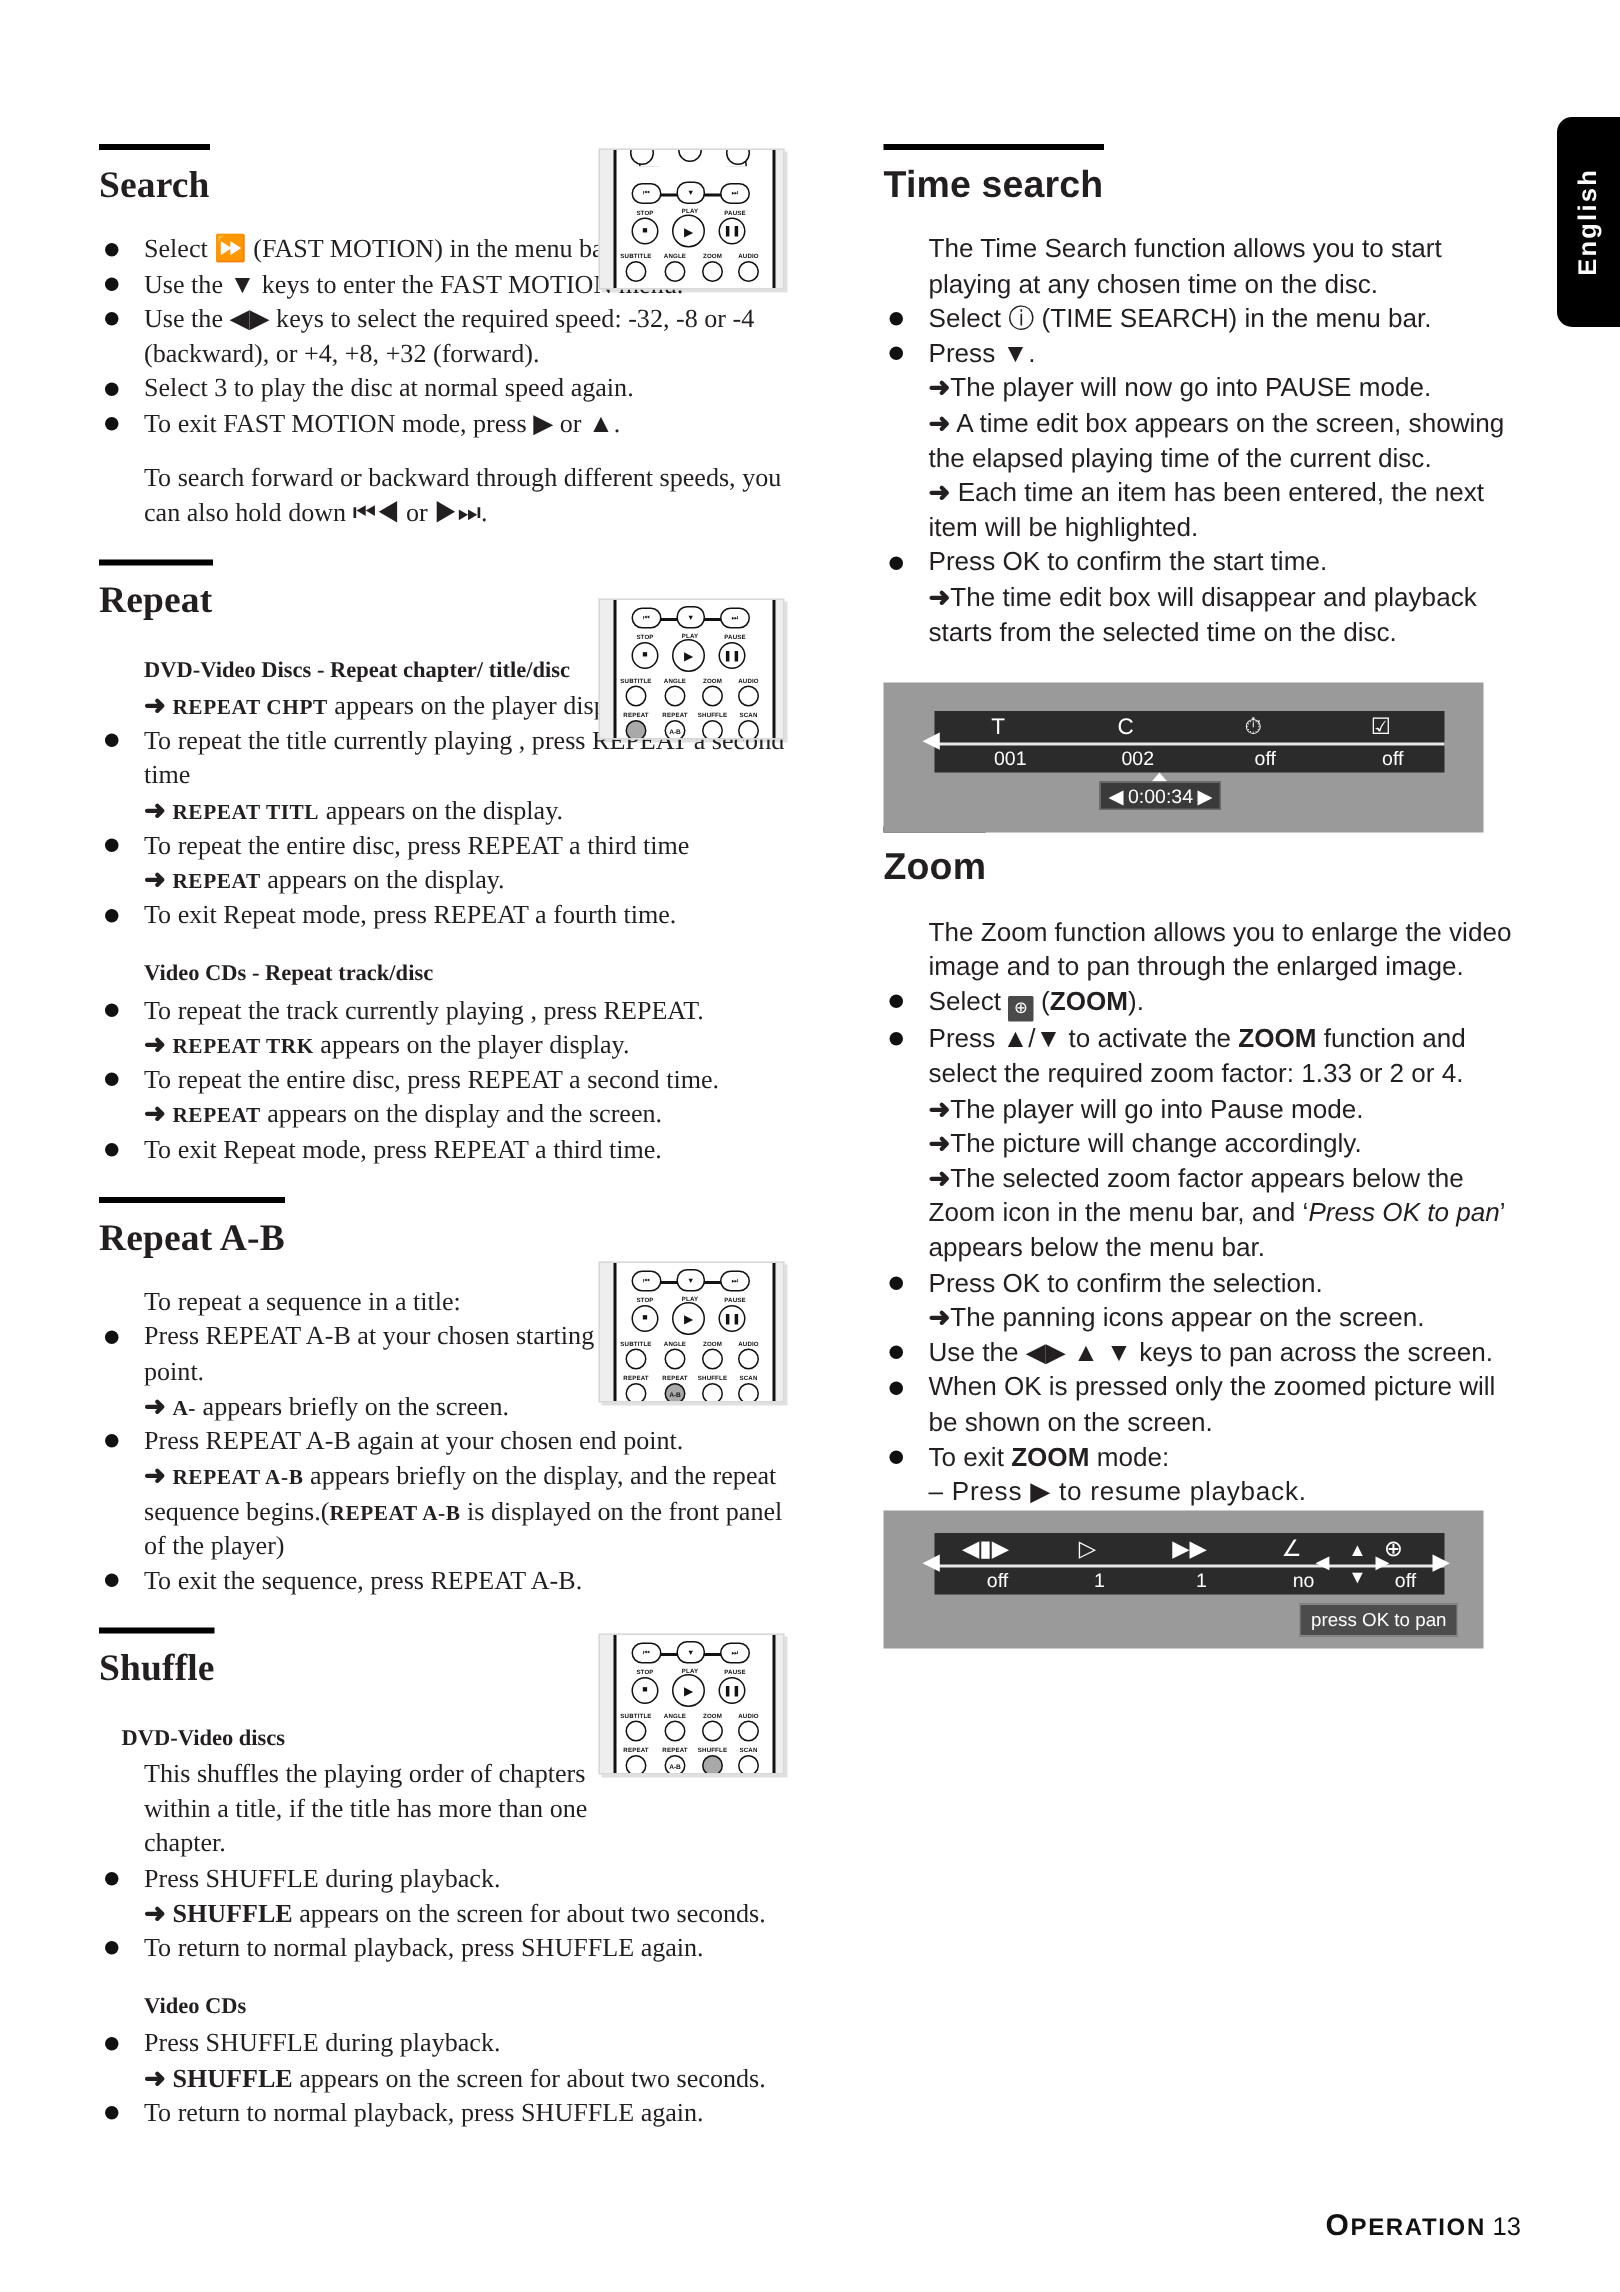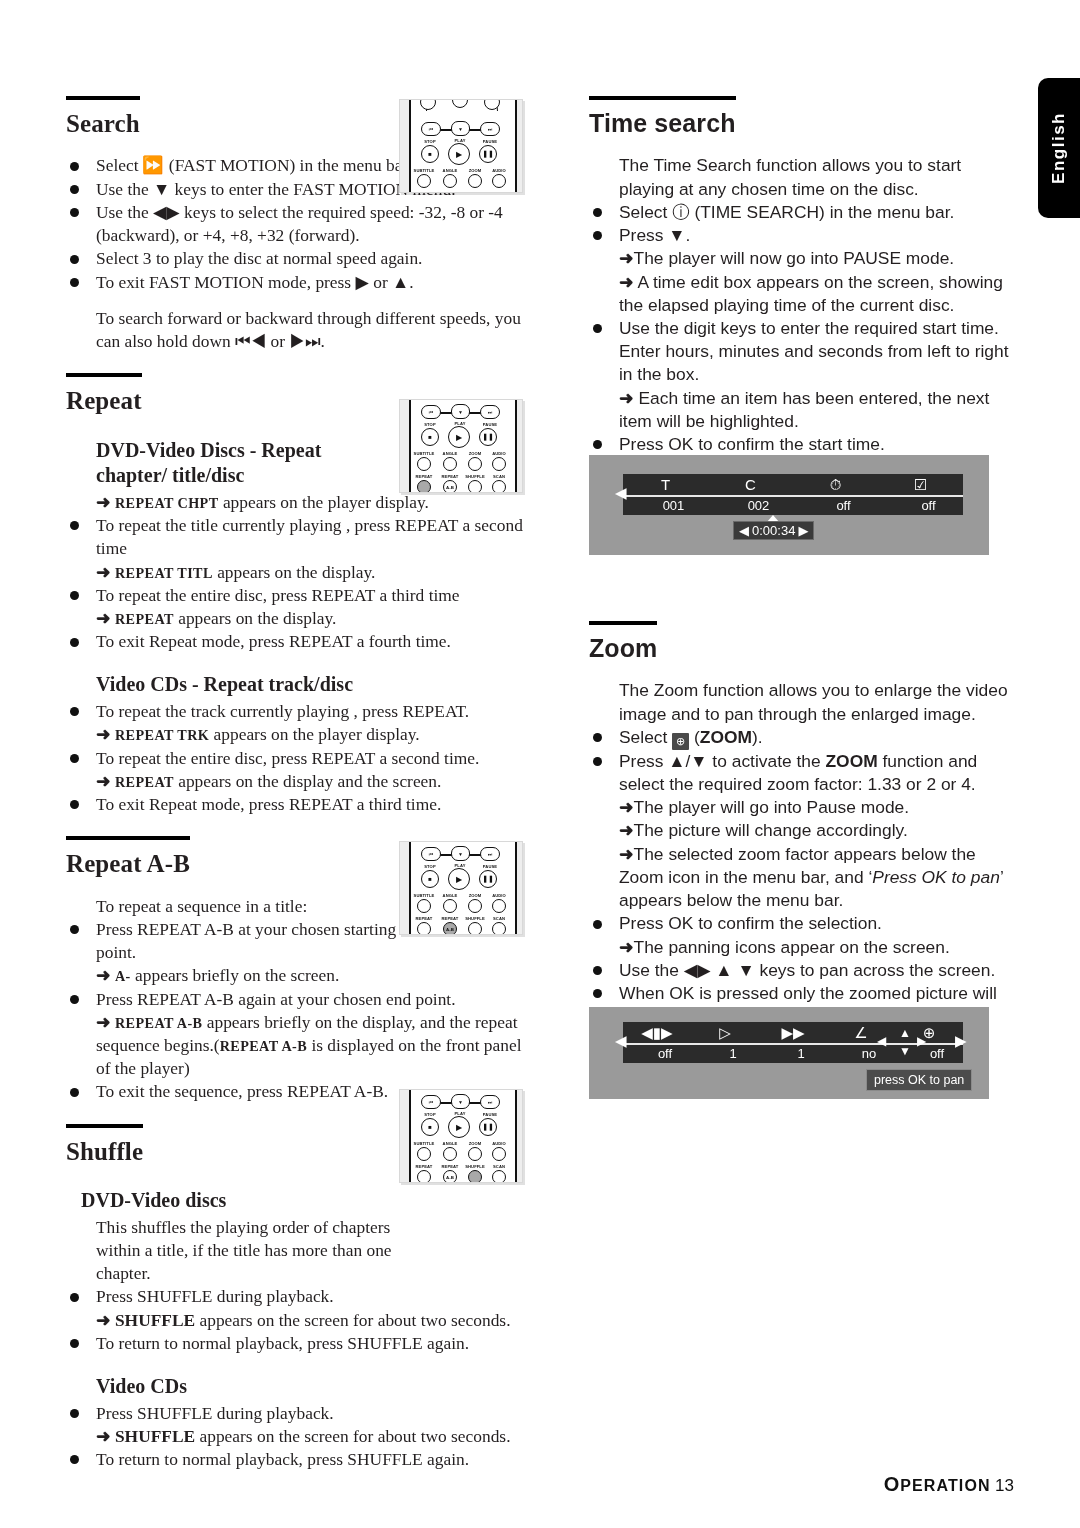--- a/index.html
+++ b/index.html
@@ -33,21 +33,21 @@
   .col-left{left:66px;width:470px;font-family:Liberation Serif, serif;}
   .col-right{left:589px;width:425px;}
 
   
   h2.sec{
     font-size:25px;font-weight:bold;margin:0 0 14px 0;
     padding-top:7px;display:inline-block;letter-spacing:.1px;
     border-top:4px solid #000;
   }
   h3.sub{
-    font-size:20px;font-weight:bold;margin:6px 0 2px 0;line-height:1.28;
+    font-size:15px;font-weight:bold;margin:6px 0 2px 0;line-height:1.28;
   }
 
   
   .txt{font-size:17.4px;line-height:1.335;color:#231f20;}
   p.plain{margin:0 0 0 30px;}
   .li{position:relative;padding-left:30px;margin:0;}
   .li .bul{
     position:absolute;left:4px;top:.42em;
     width:9px;height:9px;border-radius:50%;background:#111;
   }
@@ -219,21 +219,20 @@
 
   <div class="col col-right txt">
 
     
     <h2 class="sec">Time search</h2>
     <p class="plain">The Time Search function allows you to start playing at any chosen time on the disc.</p>
     <div class="li"><span class="bul"></span><span>Select ⓘ (TIME SEARCH) in the menu bar.</span></div>
     <div class="li"><span class="bul"></span><span>Press ▼.</span></div>
     <p class="sub-arrow"><span class="arrow">➜</span><span>The player will now go into PAUSE mode.</span></p>
     <p class="sub-arrow"><span class="arrow">➜</span> <span>A time edit box appears on the screen, showing the elapsed playing time of the current disc.</span></p>
-    <div class="li"><span class="bul"></span><span>Use the digit keys to enter the required start time. Enter hours, minutes and seconds from left to right in the box.</span></div>
     <p class="sub-arrow"><span class="arrow">➜</span> <span>Each time an item has been entered, the next item will be highlighted.</span></p>
     <div class="li"><span class="bul"></span><span>Press OK to confirm the start time.</span></div>
     <p class="sub-arrow"><span class="arrow">➜</span><span>The time edit box will disappear and playback starts from the selected time on the disc.</span></p>
 
     <div style="height:118px"></div>
 
     
     <h2 class="sec">Zoom</h2>
     <p class="plain">The Zoom function allows you to enlarge the video image and to pan through the enlarged image.</p>
     <div class="li"><span class="bul"></span><span>Select </span><span class="inv-ico">⊕</span> (<span class="bld">ZOOM</span><span>).</span></div>

